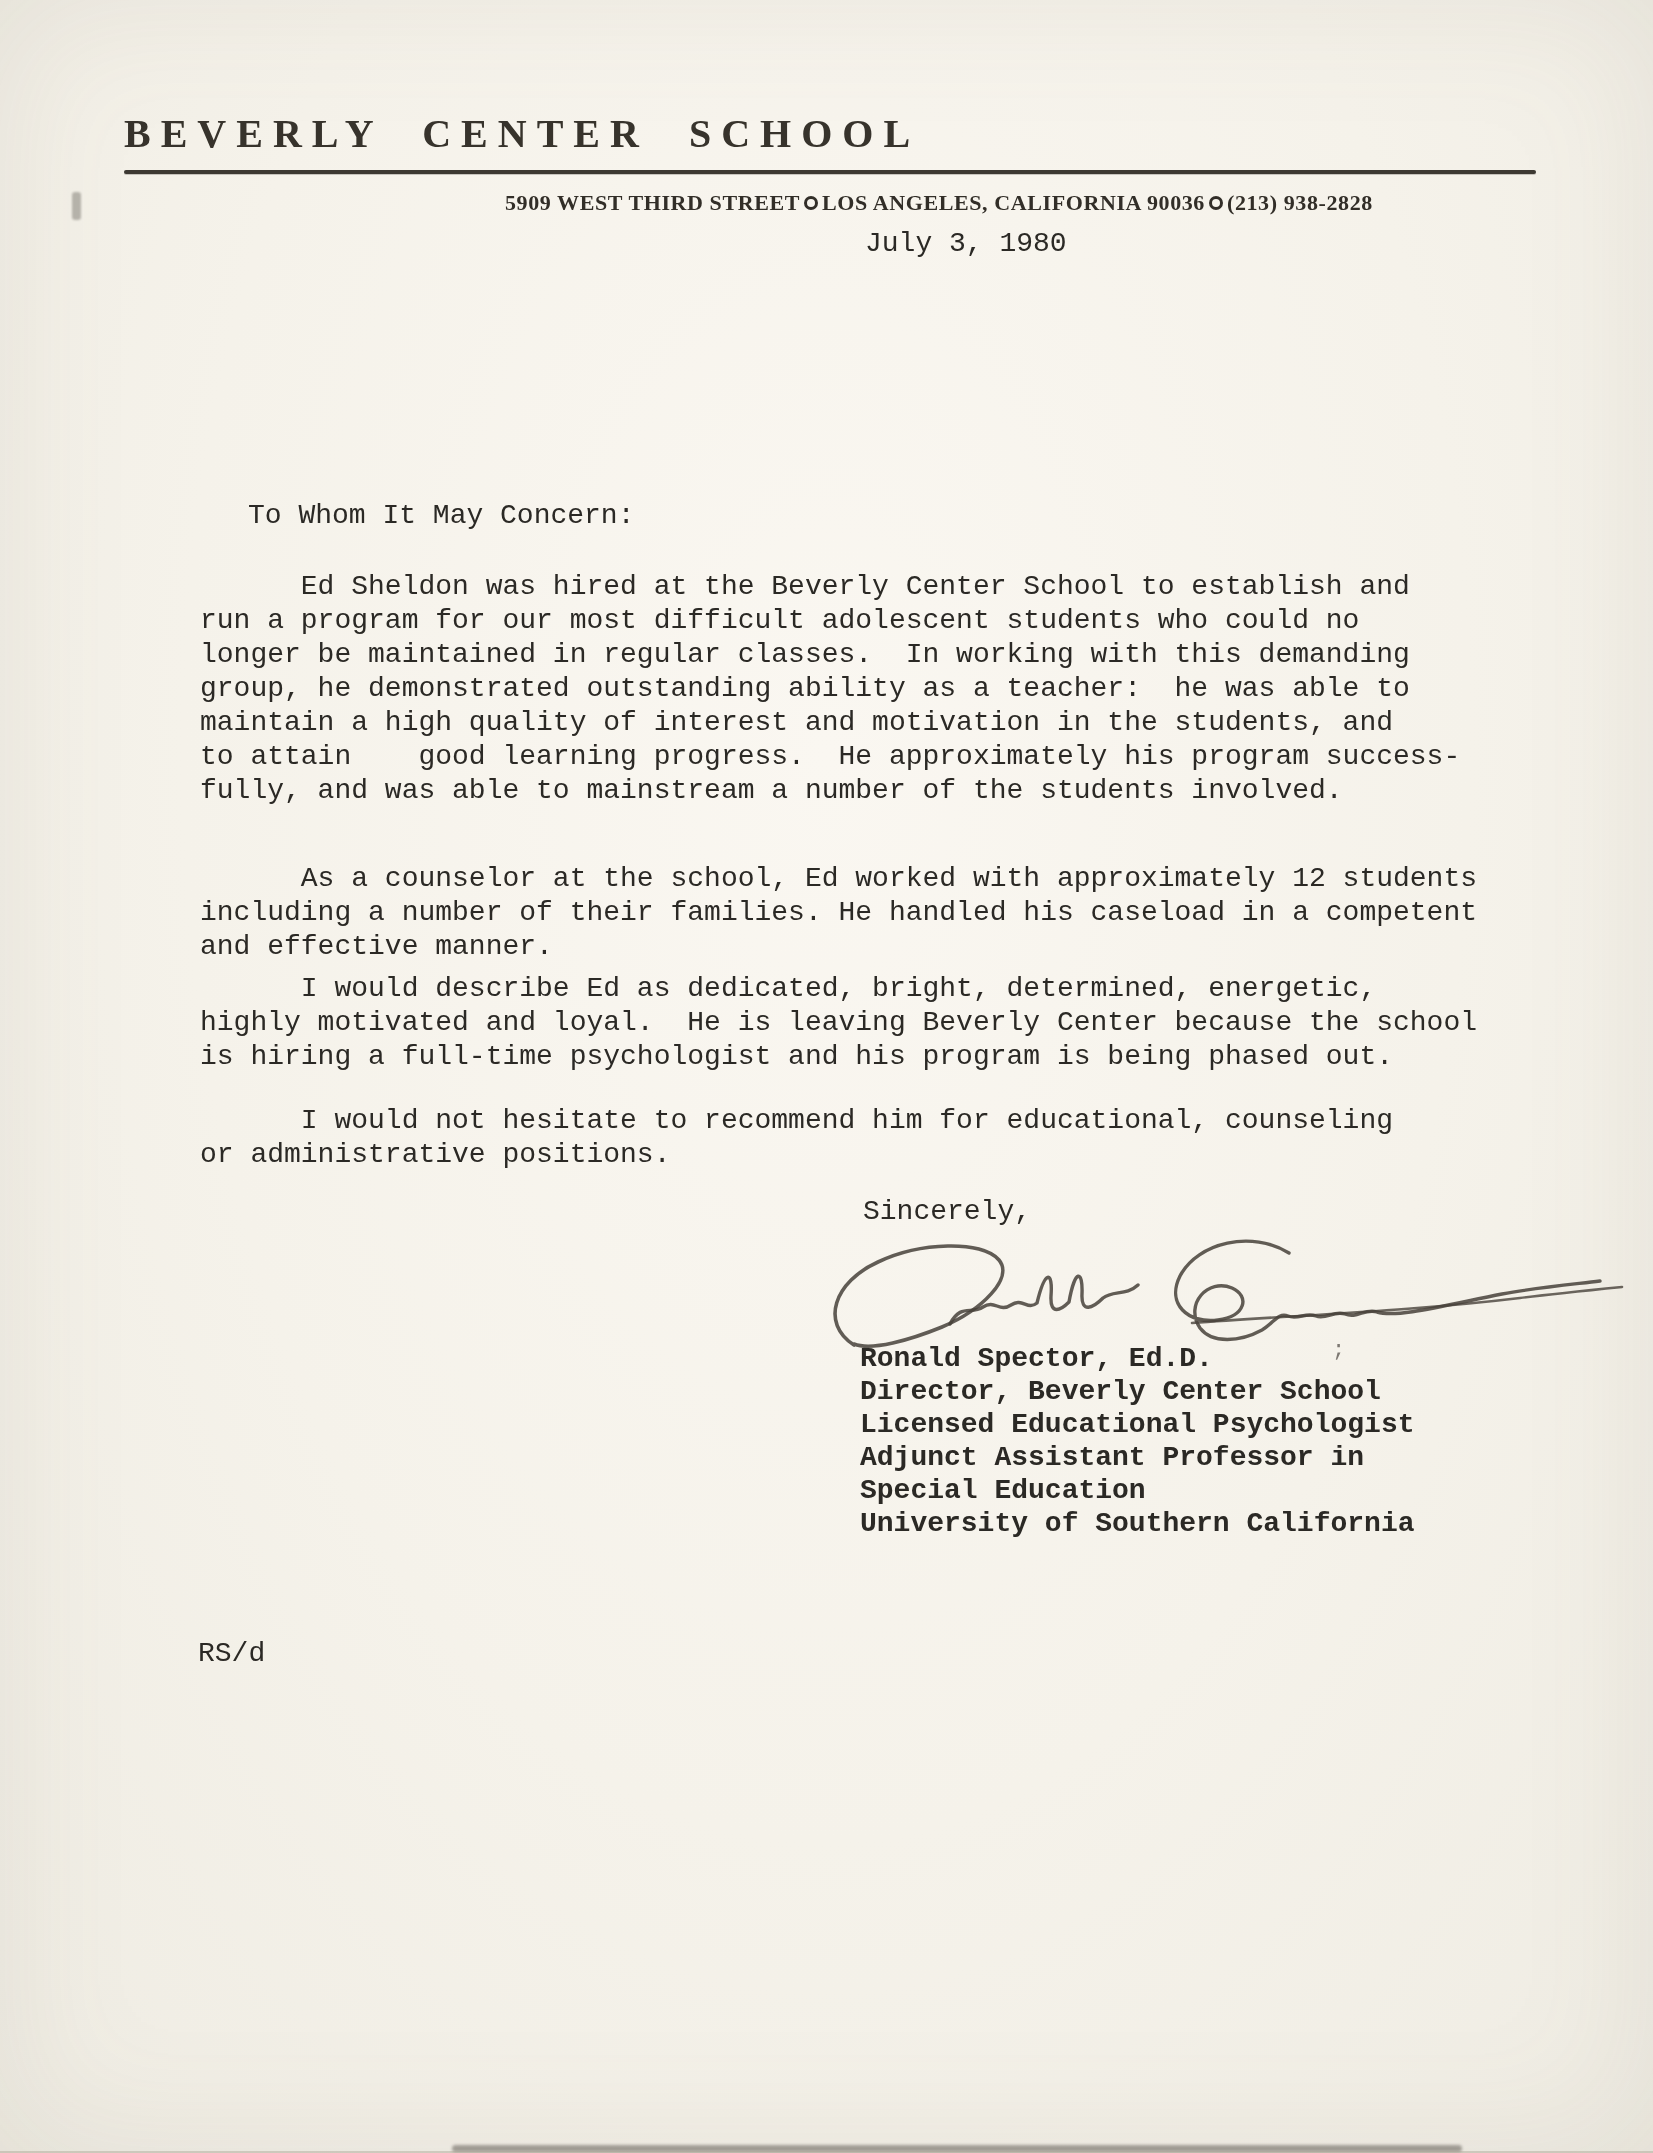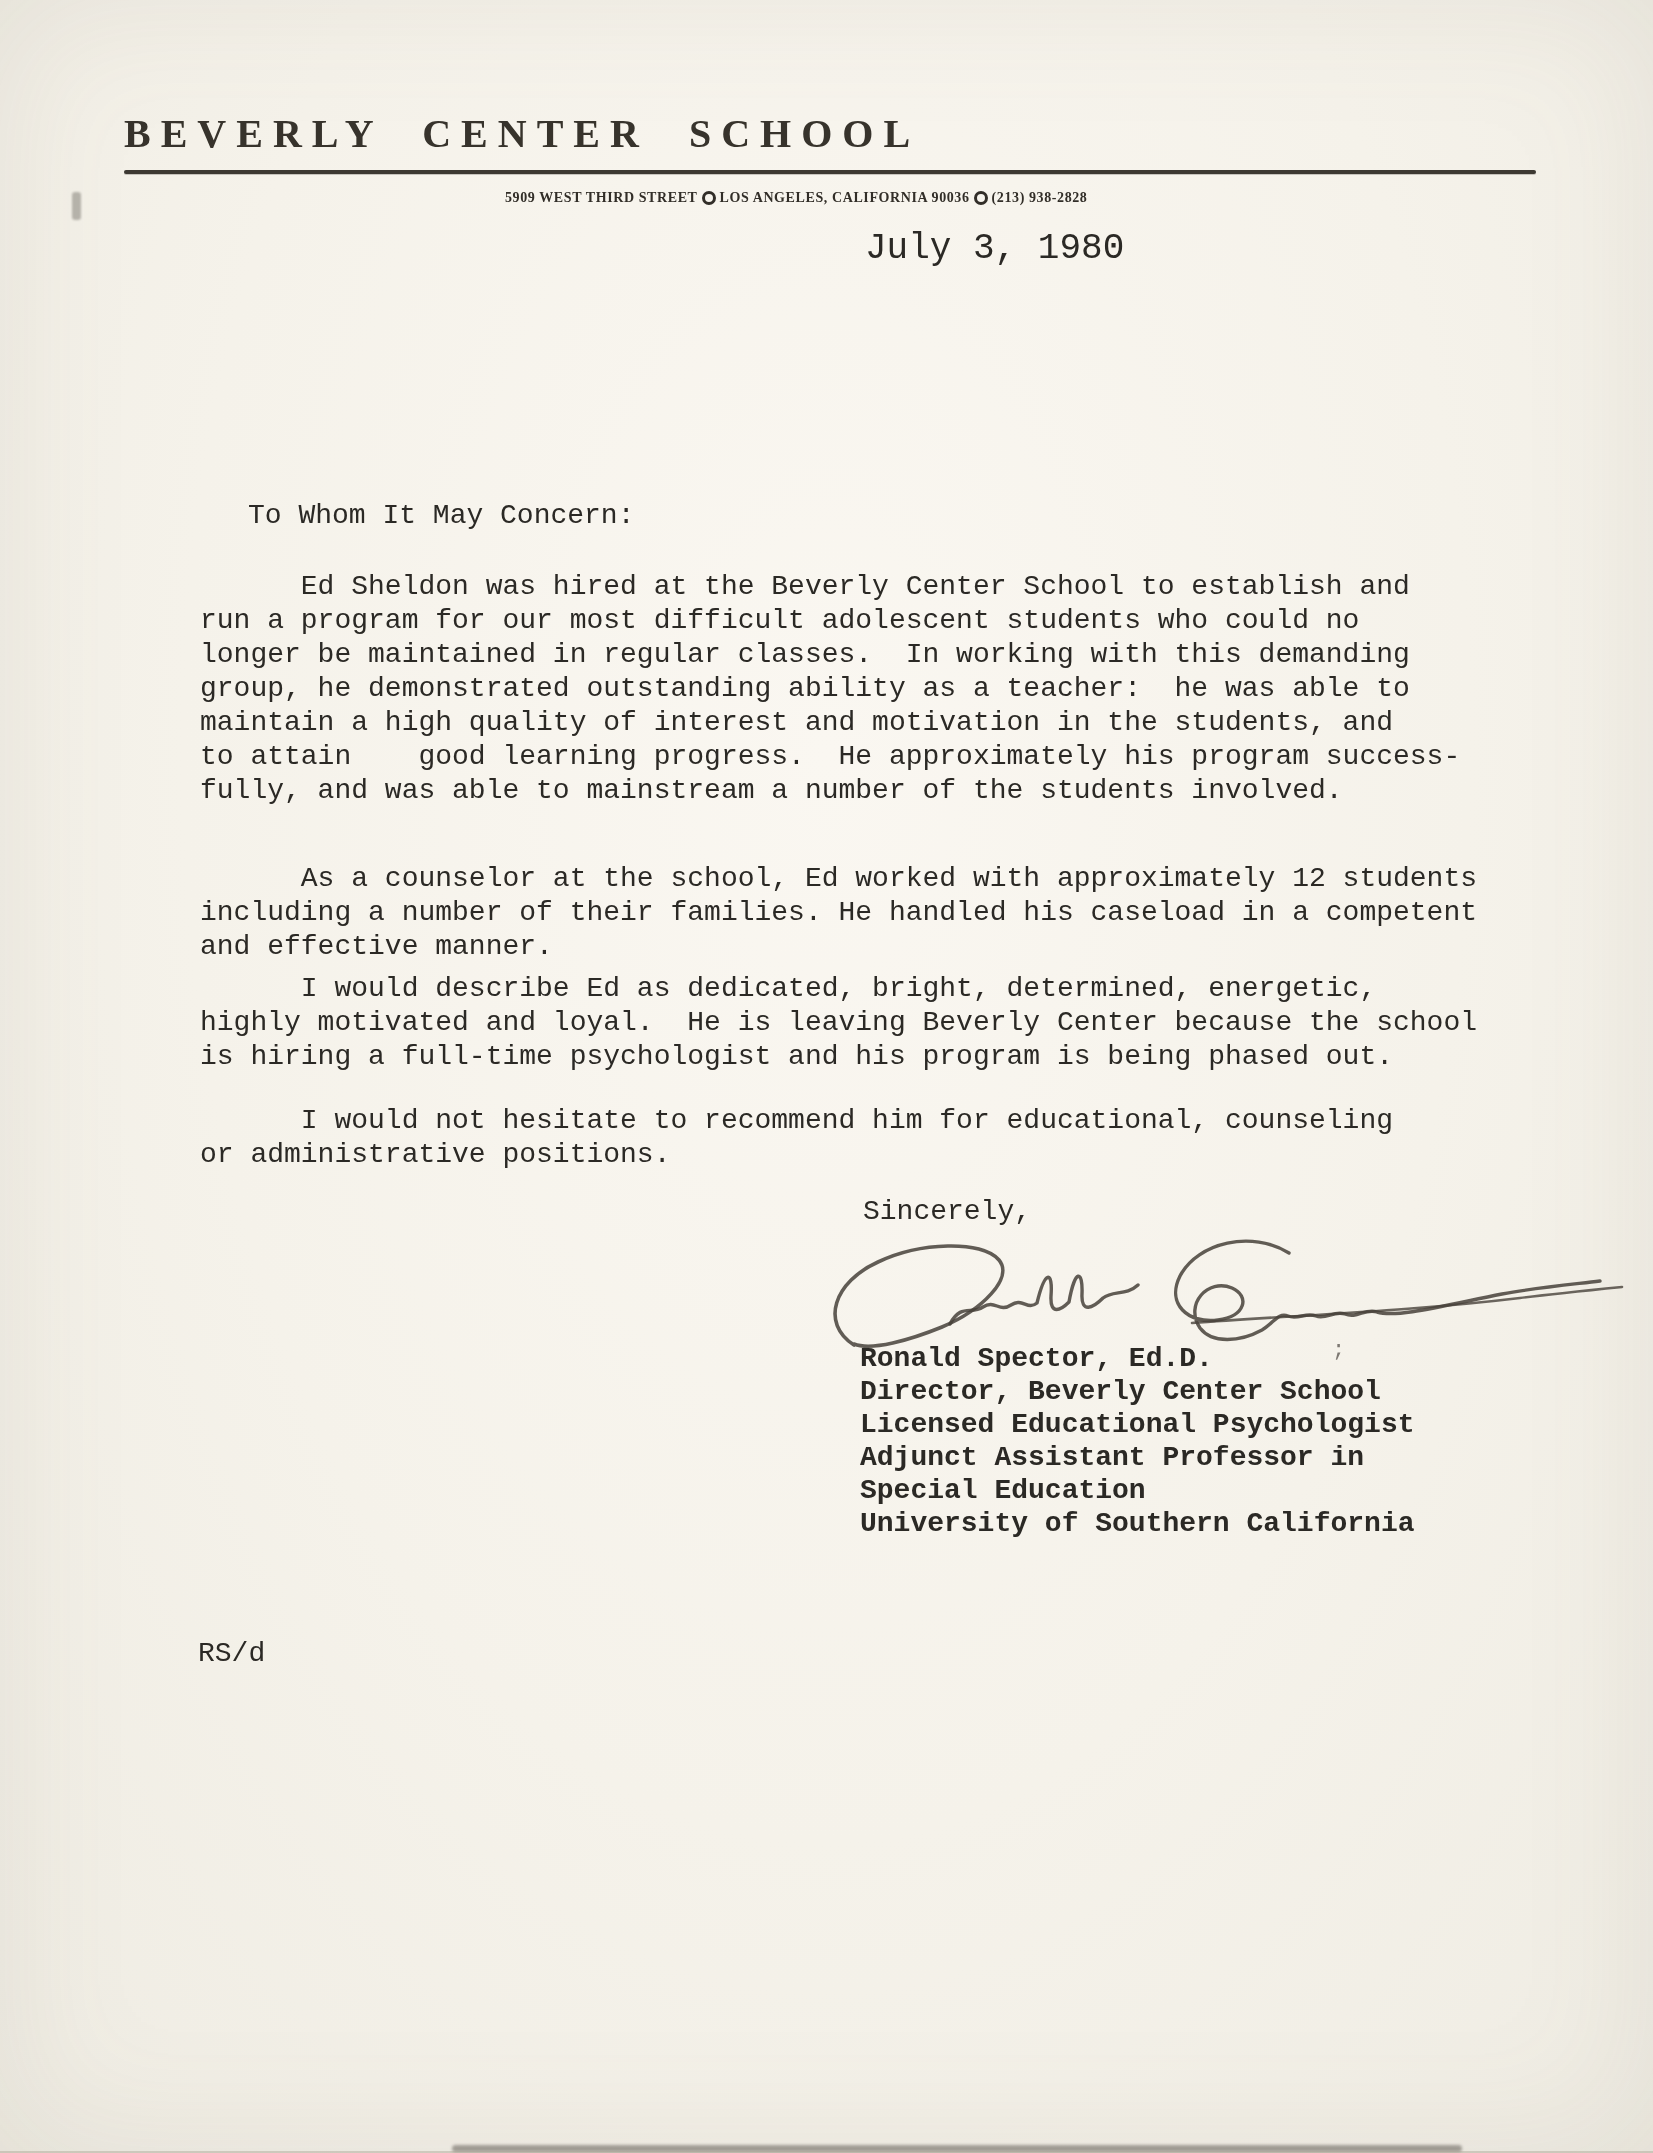--- a/index.html
+++ b/index.html
@@ -28,34 +28,34 @@
     left:124px; top:170px;
     width:1412px; height:4px;
     background:#3d3932;
     border-radius:2px;
     box-shadow:0 1px 0 rgba(61,57,50,.25);
   }
   .address-row {
     left:505px; top:190px;
     display:flex; align-items:center; gap:4px;
     font-family:"Liberation Serif","DejaVu Serif",serif;
-    font-weight:bold; font-size:14px;
+    font-weight:bold; font-size:22px;
     letter-spacing:0.6px;
     color:#322e28;
     white-space:pre;
   }
   .ring {
     width:8px; height:8px;
     border:3px solid #322e28;
     border-radius:50%;
     display:inline-block;
   }
   .date-line {
     left:865px; top:228px;
-    font-size:36px; white-space:pre;
+    font-size:28px; white-space:pre;
   }
 
   
   .tline {
     white-space:pre;
     font-size:28px;
     line-height:34px;
     height:34px;
   }
   .salutation { left:200px; top:500px; font-size:28px; white-space:pre;margin-left:48px; }

